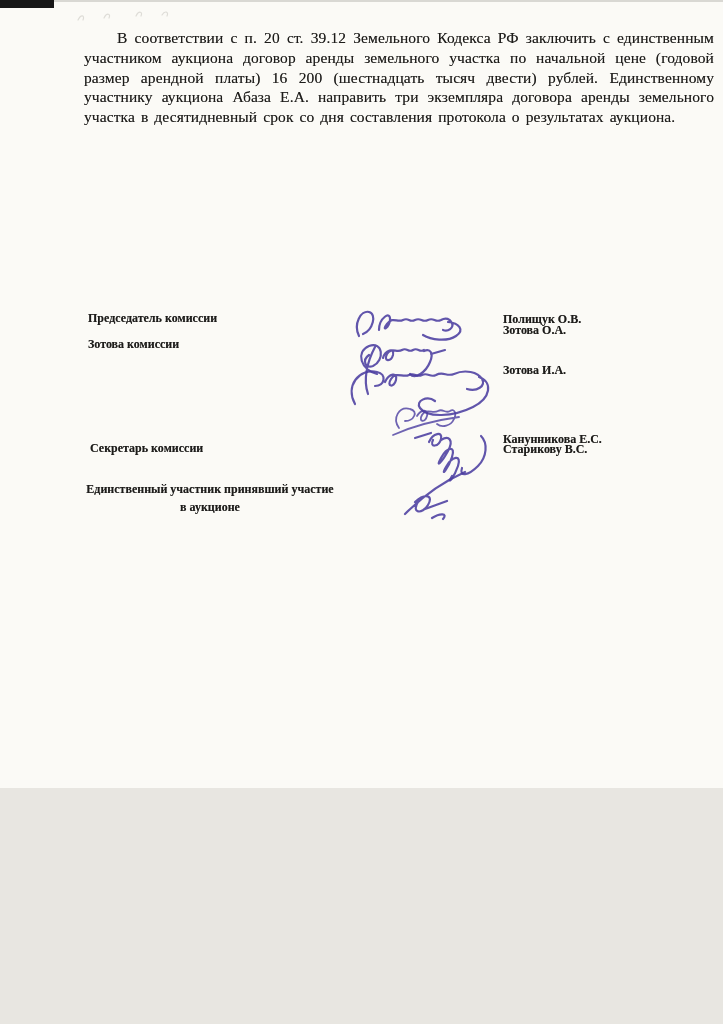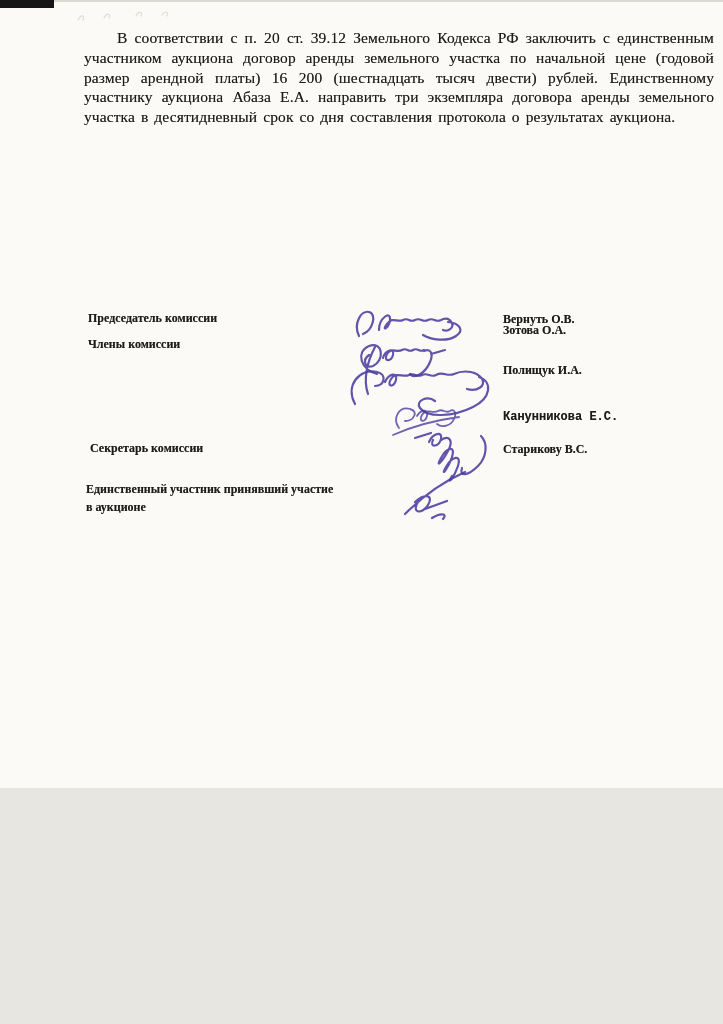--- a/index.html
+++ b/index.html
@@ -42,21 +42,21 @@
   .body-text p { margin: 0; text-indent: 33px; word-spacing: 2px; }
 
   .sig-label, .sig-name {
     position: absolute;
     font-weight: bold;
     font-size: 12px;
     line-height: 17.5px;
     white-space: nowrap;
     text-shadow: 0 0 0.4px rgba(20,20,20,0.5);
   }
-  .sig-label.multiline { white-space: normal; width: 248px; }
+  .sig-label.multiline { white-space: normal; width: 248px; text-align: center; }
 
   .signatures-svg { position: absolute; left: 335px; top: 290px; }
   .ink {
     fill: none;
     stroke: #4b3da0;
     stroke-width: 2.2;
     stroke-linecap: round;
     stroke-linejoin: round;
     opacity: 0.88;
   }
@@ -75,26 +75,26 @@
 
   <svg class="pencil-marks" width="110" height="22" viewBox="0 0 110 22">
     <path class="pencil" d="M8,14 C11,8 15,9 13,14 M34,12 C37,6 41,8 39,12 M66,10 C69,4 73,6 71,10 M92,9 C95,4 99,6 97,10"></path>
   </svg>
 
   <div class="body-text">
     <p>В соответствии с п. 20 ст. 39.12 Земельного Кодекса РФ заключить с единственным участником аукциона договор аренды земельного участка по начальной цене (годовой размер арендной платы) 16 200 (шестнадцать тысяч двести) рублей.  Единственному участнику аукциона Абаза Е.А. направить три экземпляра договора аренды земельного участка  в десятидневный срок со дня составления протокола о результатах аукциона.</p>
   </div>
 
   <div class="sig-label" style="left:88px; top:310px;">Председатель  комиссии</div>
-  <div class="sig-name" style="left:503px; top:311px;">Вернуть О.В.</div>
+  <div class="sig-name" style="left:503px; top:311px;">Полищук О.В.</div>
 
-  <div class="sig-label" style="left:88px; top:336px;">Члены комиссии</div>
+  <div class="sig-label" style="left:88px; top:336px;">Зотова комиссии</div>
   <div class="sig-name" style="left:503px; top:322px;">Зотова О.А.</div>
-  <div class="sig-name" style="left:503px; top:362px;">Полищук И.А.</div>
-  <div class="sig-name" style="left:503px; top:409px;font-family:Liberation Mono, monospace;">Канунникова Е.С.</div>
+  <div class="sig-name" style="left:503px; top:362px;">Зотова И.А.</div>
+  <div class="sig-name" style="left:503px; top:431px;">Канунникова Е.С.</div>
 
   <div class="sig-label" style="left:90px; top:440px;">Секретарь комиссии</div>
   <div class="sig-name" style="left:503px; top:441px;">Старикову В.С.</div>
 
   <div class="sig-label multiline" style="left:86px; top:481px;">Единственный участник принявший участие в аукционе</div>
 
   <svg class="signatures-svg" width="185" height="245" viewBox="0 0 185 245">
 
     <path class="ink" d="M24,46 C18,34 26,20 34,22 C42,24 38,40 28,44 M44,40 C44,28 56,20 55,30 C54,38 46,42 52,34 C58,26 62,33 68,30 C74,27 74,33 80,30 C86,27 87,33 93,30 C99,27 100,33 106,30 C111,27 115,29 117,33 C119,38 113,42 108,40 M113,32 C124,33 130,40 121,46 C112,52 96,50 88,45"></path>
 

